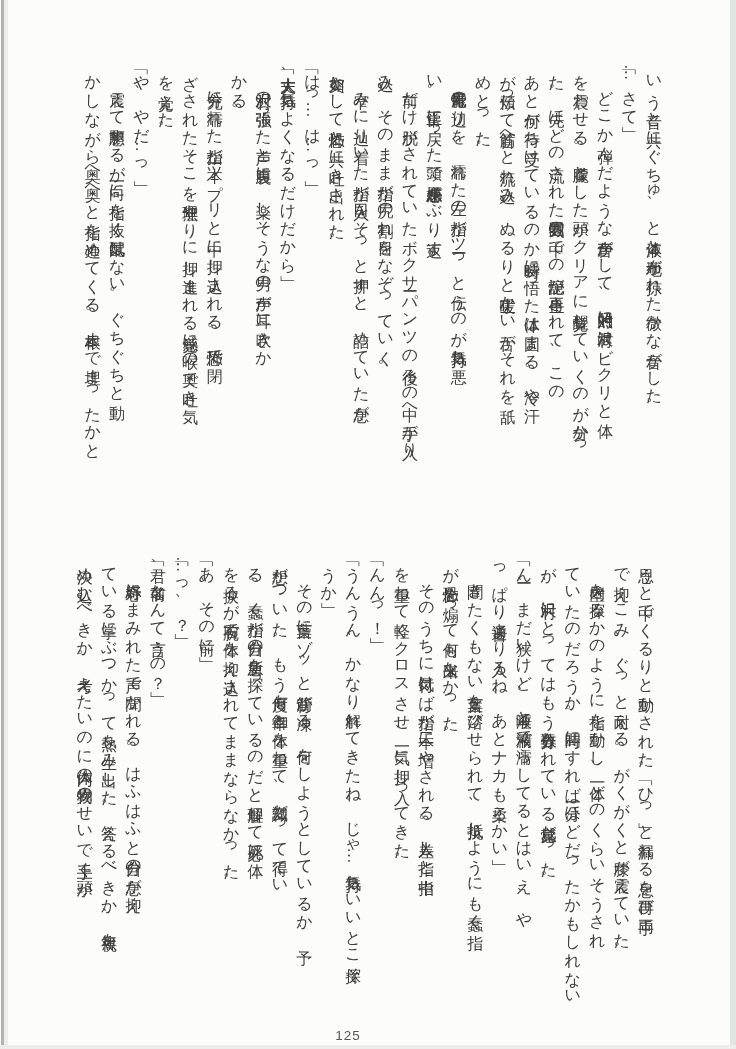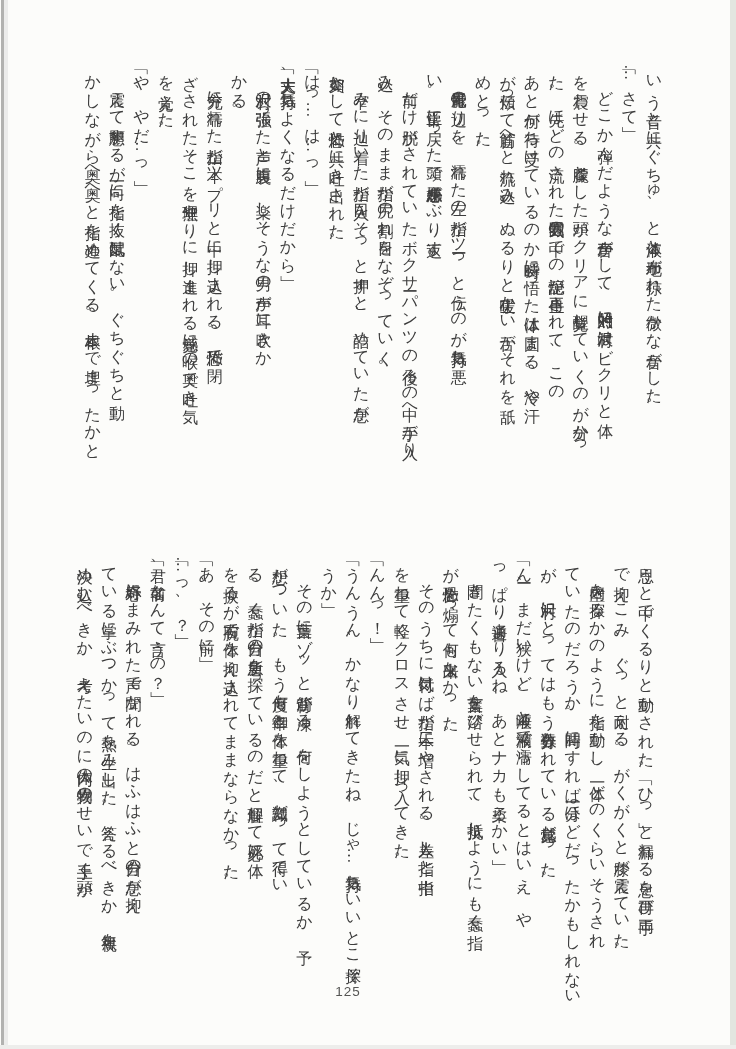--- a/index.html
+++ b/index.html
@@ -28,21 +28,21 @@
     color: #3c3c3c;
     white-space: nowrap;
   }
   .vblock p { margin: 0; padding: 0; }
 
   .block-top    { top: 64px;  right: 70px; width: 588px; height: 460px; }
   .block-bottom { top: 556px; right: 78px; width: 588px; height: 452px; }
 
   .page-number {
     position: absolute;
-    top: 984px; left: 0;
+    top: 1028px; left: 0;
     width: 696px;
     text-align: center;
     font-family: "Liberation Sans", sans-serif;
     font-size: 13.5px;
     color: #555553;
     letter-spacing: 1px;
   }
 </style>
 </head>
 <body>

